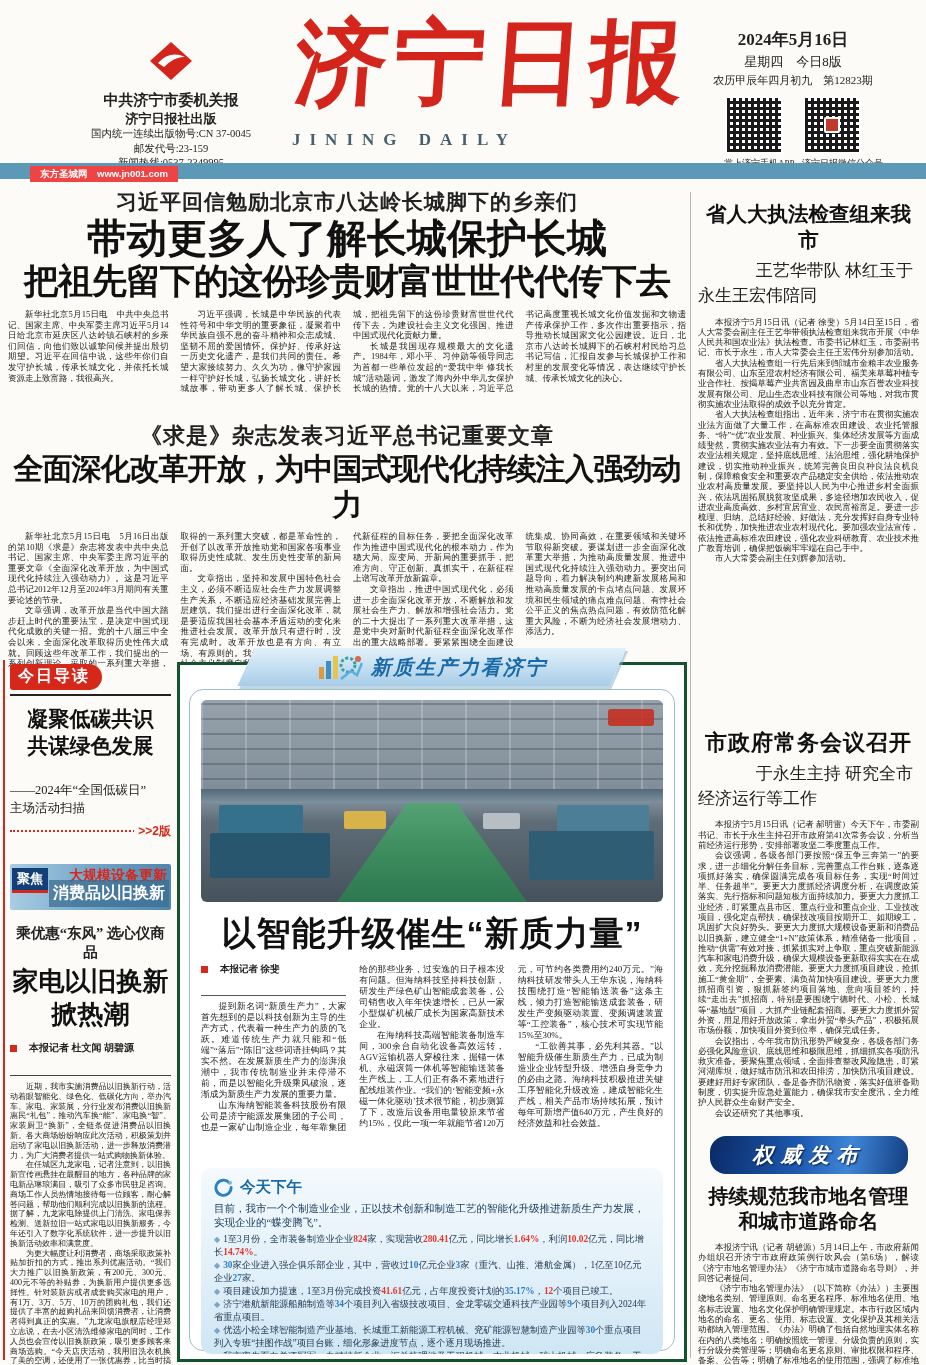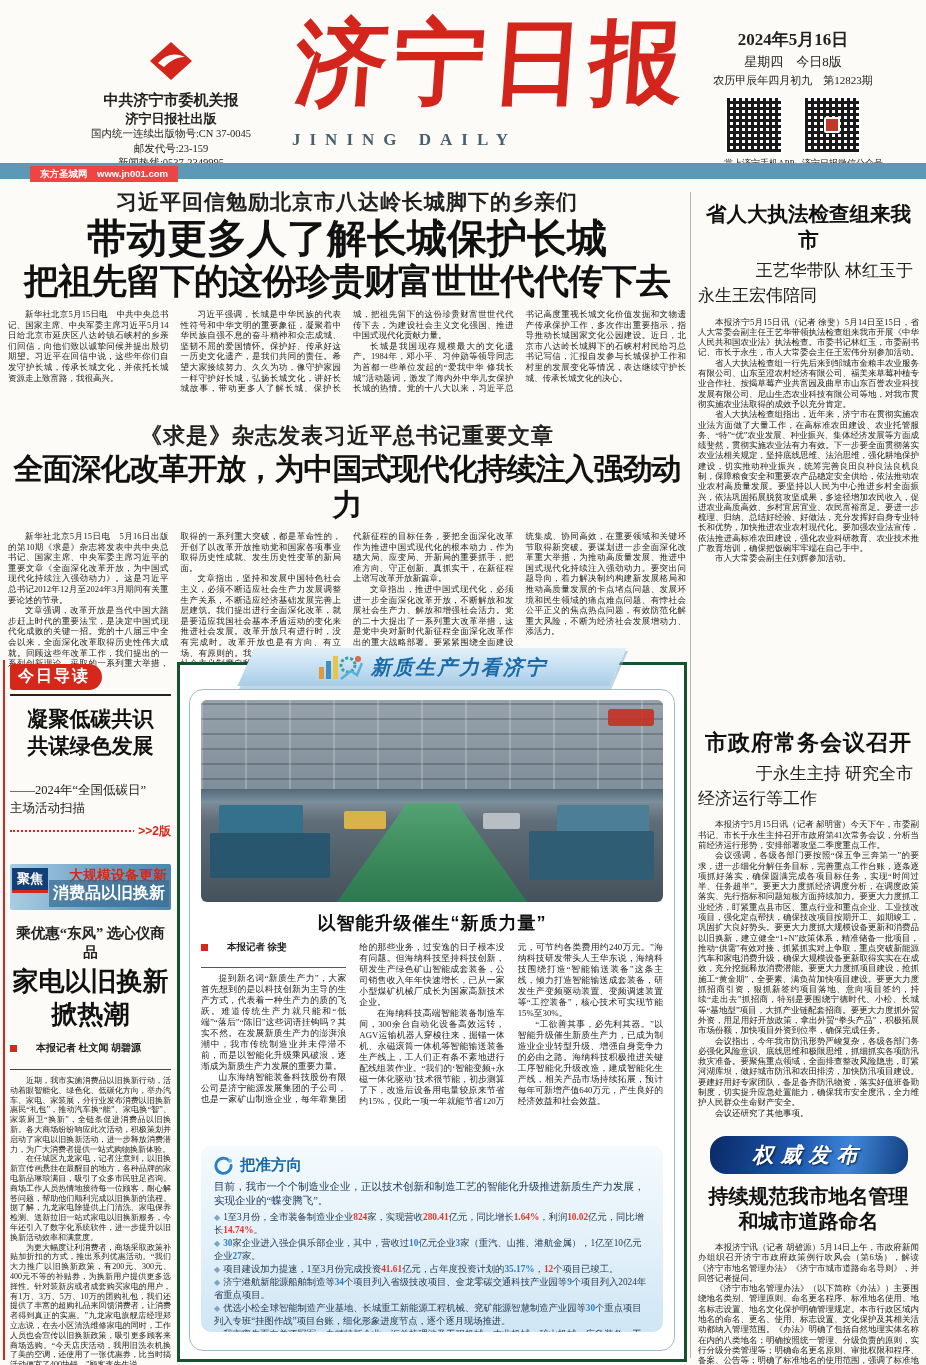--- a/index.html
+++ b/index.html
@@ -73,22 +73,22 @@
       font-size:12px;padding-left:4px;}
   .juji{margin-top:20px;height:46px;position:relative;border-radius:2px;
       background:linear-gradient(90deg,#a9cde2 0%,#6fa3c6 55%,#4f86ad 100%);}
   .juji-tag{position:absolute;left:2px;top:4px;background:#123f78;color:#fff;font-weight:900;
       font-size:13px;padding:2px 5px;border-bottom:3px solid #d5281b;}
   .juji-l1{position:absolute;right:4px;top:3px;color:#d5281b;font-weight:900;font-size:14px;}
   .juji-l2{position:absolute;right:2px;bottom:3px;color:#fff;font-weight:900;font-size:16px;
       background:rgba(60,110,145,.75);padding:3px 4px;}
   .jd-kicker{font-weight:bold;font-size:14.5px;text-align:center;margin-top:14px;}
   .jd-h{font-weight:900;font-size:26px;text-align:center;line-height:1.25;margin-top:4px;color:#111;}
-  .byline{display:flex;align-items:center;gap:19px;border-bottom:1px solid #444;
-      padding-bottom:14px;margin-top:10px;font-weight:bold;font-size:10px;}
+  .byline{display:flex;align-items:center;gap:12px;border-bottom:1px solid #444;
+      padding-bottom:20px;margin-top:10px;font-weight:bold;font-size:10px;}
   .redsq{display:inline-block;width:7px;height:7px;background:#d5281b;}
   .jd-body{margin-top:6px;font-size:8px;line-height:9.8px;text-align:justify;height:352px;overflow:hidden;}
   .jd-body p.para{margin:0;text-indent:2em;}
   
   .feature{position:absolute;left:177px;top:662px;width:510px;height:700px;background:#fff;
       border:3px solid #14532d;box-sizing:border-box;}
   .fbanner{position:absolute;top:-17px;left:50%;transform:translateX(-50%);width:372px;height:38px;z-index:3;}
   .fbanner .bg{position:absolute;inset:0;background:linear-gradient(180deg,#e2f1fa,#a8cde8);
       transform:skewX(-24deg);box-shadow:3px 3px 0 rgba(140,180,205,.55);}
   .fbanner .txt{position:relative;z-index:1;display:flex;align-items:center;justify-content:center;
@@ -109,21 +109,21 @@
       background:linear-gradient(180deg,#55a374 0%,#3b8a5c 55%,#2e7850 100%);}
   .photo .m{position:absolute;border-radius:2px;}
   .m1{left:4%;top:52%;width:18%;height:16%;background:#35708c;}
   .m2{left:2%;top:66%;width:26%;height:22%;background:#27566e;}
   .m3{right:3%;top:52%;width:20%;height:15%;background:#4d7e97;}
   .m4{right:2%;top:65%;width:27%;height:24%;background:#2f5d74;}
   .m5{left:31%;top:55%;width:9%;height:9%;background:#d8b34a;}
   .m6{right:31%;top:56%;width:8%;height:8%;background:#b8bfc4;}
   .stamp{position:absolute;right:9px;top:9px;width:46px;height:17px;border-radius:3px;
       background:rgba(198,44,32,.88);}
-  .f-h{margin-top:9px;text-align:center;font-weight:900;font-size:18px;letter-spacing:1px;color:#111;}
+  .f-h{margin-top:9px;text-align:center;font-weight:900;font-size:34px;letter-spacing:1px;color:#111;}
   .f-text{margin-top:7px;column-count:3;column-gap:13px;font-size:8.8px;line-height:11px;
       text-align:justify;height:196px;overflow:hidden;}
   .f-text p.para{margin:0;text-indent:2em;}
   .f-text .byline{margin:0 0 5px;border-bottom:1px solid #555;font-size:9.5px;}
   
   .shudu{margin-top:8px;height:186px;border-radius:10px;padding:9px 13px;box-sizing:border-box;overflow:hidden;
       background:linear-gradient(180deg,#f4fafd 0%,#e2f0f9 55%,#cfe6f4 100%);}
   .shudu-head{display:flex;align-items:center;gap:7px;color:#1b6aa8;font-weight:900;font-size:15.5px;}
   .shudu-intro{font-size:10.5px;margin-top:4px;color:#16365a;}
   .bullets{margin-top:3px;}
@@ -302,21 +302,21 @@
           <p class="para">在海纳科技高端智能装备制造车间，300余台自动化设备高效运转，AGV运输机器人穿梭往来，掘锚一体机、永磁滚筒一体机等智能输送装备生产线上，工人们正有条不紊地进行配线组装作业。“我们的‘智能变频+永磁一体化驱动’技术很节能，初步测算了下，改造后设备用电量较原来节省约15%，仅此一项一年就能节省120万元，可节约各类费用约240万元。”海纳科技研发带头人王华东说，海纳科技围绕打造“智能输送装备”这条主线，倾力打造智能输送成套装备，研发生产变频驱动装置、变频调速装置等“工控装备”，核心技术可实现节能15%至30%。</p>
           <p class="para">“工欲善其事，必先利其器。”以智能升级催生新质生产力，已成为制造业企业转型升级、增强自身竞争力的必由之路。海纳科技积极推进关键工序智能化升级改造，建成智能化生产线，相关产品市场持续拓展，预计每年可新增产值640万元，产生良好的经济效益和社会效益。</p>
         </div>
     </div>
     <div class="shudu">
       <div class="shudu-head sans">
         <svg width="19" height="19" viewBox="0 0 20 20">
           <path d="M16 5 A8 8 0 1 0 18 10" stroke="#2a7fc9" stroke-width="3" fill="none" stroke-linecap="round"></path>
           <circle cx="17" cy="5" r="2" fill="#7ab7e0"></circle>
         </svg>
-        <span>把准方向</span>
+        <span>今天下午</span>
       </div>
       <div class="shudu-intro">目前，我市一个个制造业企业，正以技术创新和制造工艺的智能化升级推进新质生产力发展，实现企业的“蝶变腾飞”。</div>
       <div class="bullets">
           <div class="bullet"><span class="dia">◆</span><span>1至3月份，全市装备制造业企业</span><span class="num-r">824</span><span>家，实现营收</span><span class="num-r">280.41</span><span>亿元，同比增长</span><span class="num-r">1.64%</span><span>，利润</span><span class="num-r">10.02</span><span>亿元，同比增长</span><span class="num-r">14.74%</span><span>。</span></div>
           <div class="bullet"><span class="dia">◆</span><span class="num-b">30</span><span>家企业进入强企俱乐部企业，其中，营收过</span><span class="num-b">10</span><span>亿元企业</span><span class="num-b">3</span><span>家（重汽、山推、港航金属），1亿至10亿元企业</span><span class="num-b">27</span><span>家。</span></div>
           <div class="bullet"><span class="dia">◆</span><span>项目建设加力提速，1至3月份完成投资</span><span class="num-r">41.61</span><span>亿元，占年度投资计划的</span><span class="num-b">35.17%</span><span>，</span><span class="num-r">12</span><span>个项目已竣工。</span></div>
           <div class="bullet"><span class="dia">◆</span><span>济宁港航新能源船舶制造等</span><span class="num-b">34</span><span>个项目列入省级技改项目、金龙零碳交通科技产业园等</span><span class="num-b">9</span><span>个项目列入2024年省重点项目。</span></div>
           <div class="bullet"><span class="dia">◆</span><span>优选小松全球智能制造产业基地、长城重工新能源工程机械、兖矿能源智慧制造产业园等</span><span class="num-b">30</span><span>个重点项目列入专班“挂图作战”项目台账，细化形象进度节点，逐个逐月现场推进。</span></div>
           <div class="bullet"><span class="dia">◆</span><span>我市率先面向单项冠军、专精特新企业，汇总梳理涉及工程机械、农业机械、矿山机械、应急装备、工业母机、新能源汽车等细分产业的</span></div>
         </div>

